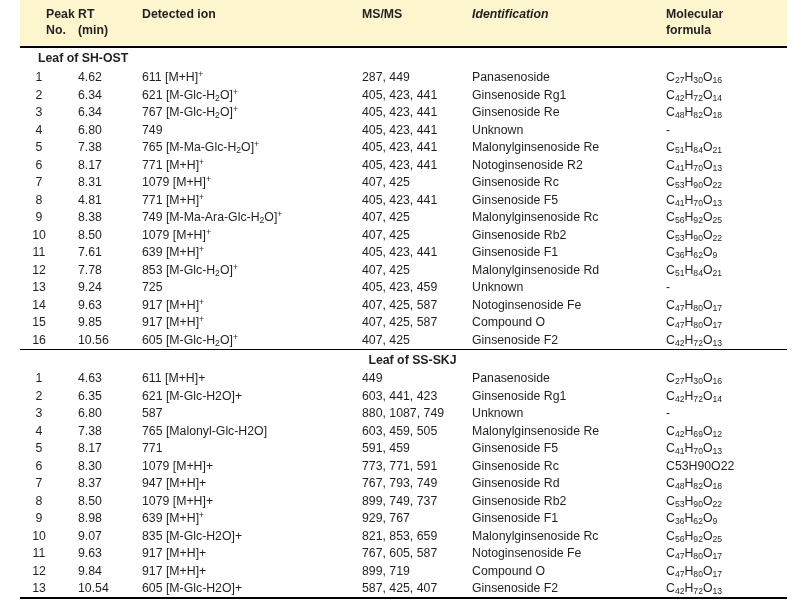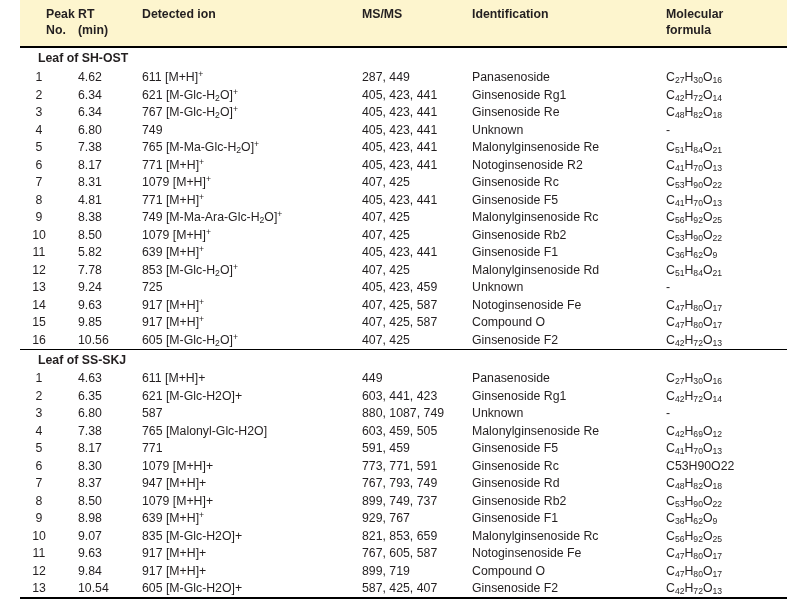--- a/index.html
+++ b/index.html
@@ -36,20 +36,21 @@
   col.c-rt   { width: 60px; }
   col.c-ion  { width: 224px; }
   col.c-ms   { width: 110px; }
   col.c-id   { width: 190px; }
   col.c-mf   { width: auto; }
   thead th {
     border-bottom: 2.2px solid #000000;
   }
   tr.section-divider td {
     border-top: 1.1px solid #000000;
+    text-align: center;
   }
   tr.rule-bottom td {
     border-top: 2.6px solid #000000;
     height: 0;
     padding: 0;
     font-size: 0;
     line-height: 0;
   }
 
   
@@ -59,21 +60,21 @@
     text-align: left;
     vertical-align: top;
     padding: 7px 0 8px 0;
     font-size: 12.3px;
     line-height: 1.28;
   }
   th.th-peak { padding-left: 26px; }
   th.th-rt   { padding-left: 2px; }
   th.th-ion  { padding-left: 6px; }
   th.th-ms   { padding-left: 2px; }
-  th.th-id   { padding-left: 2px; }
+  th.th-id   { padding-left: 2px; font-style: italic; }
   th.th-mf   { padding-left: 6px; }
   .hdr-line { display: block; white-space: nowrap; }
 
   
   td.section-label {
     font-weight: bold;
     padding: 4px 0 4px 18px;
     font-size: 12.3px;
     white-space: nowrap;
   }
@@ -215,21 +216,21 @@
         <tr>
           <td class="cell-peak">10</td>
           <td class="cell-rt">8.50</td>
           <td class="cell-ion">1079  [M+H]<sup>+</sup></td>
           <td class="cell-ms">407, 425</td>
           <td class="cell-id">Ginsenoside Rb2</td>
           <td class="cell-mf">C<sub>53</sub>H<sub>90</sub>O<sub>22</sub></td>
         </tr>
         <tr>
           <td class="cell-peak">11</td>
-          <td class="cell-rt">5.82</td>
+          <td class="cell-rt">7.61</td>
           <td class="cell-ion">639 [M+H]<sup>+</sup></td>
           <td class="cell-ms">405, 423, 441</td>
           <td class="cell-id">Ginsenoside F1</td>
           <td class="cell-mf">C<sub>36</sub>H<sub>62</sub>O<sub>9</sub></td>
         </tr>
         <tr>
           <td class="cell-peak">12</td>
           <td class="cell-rt">7.78</td>
           <td class="cell-ion">853 [M-Glc-H<sub>2</sub>O]<sup>+</sup></td>
           <td class="cell-ms">407, 425</td>

